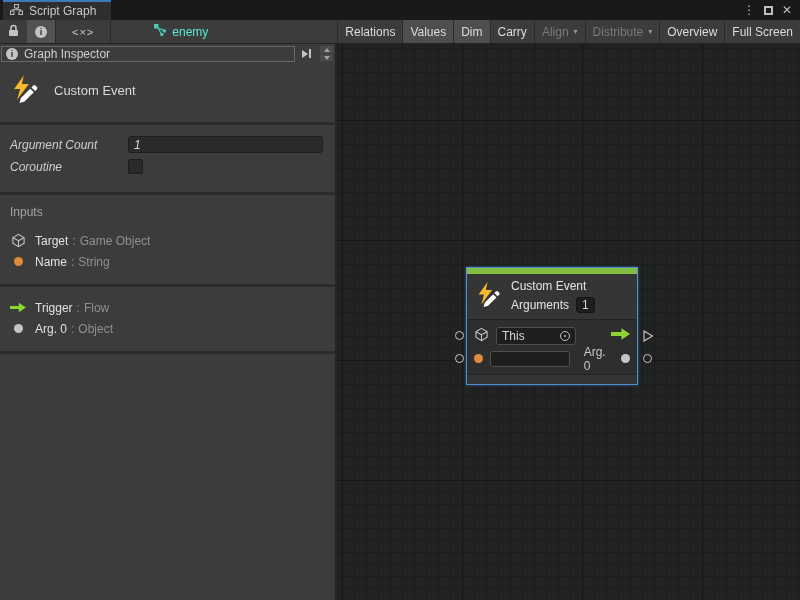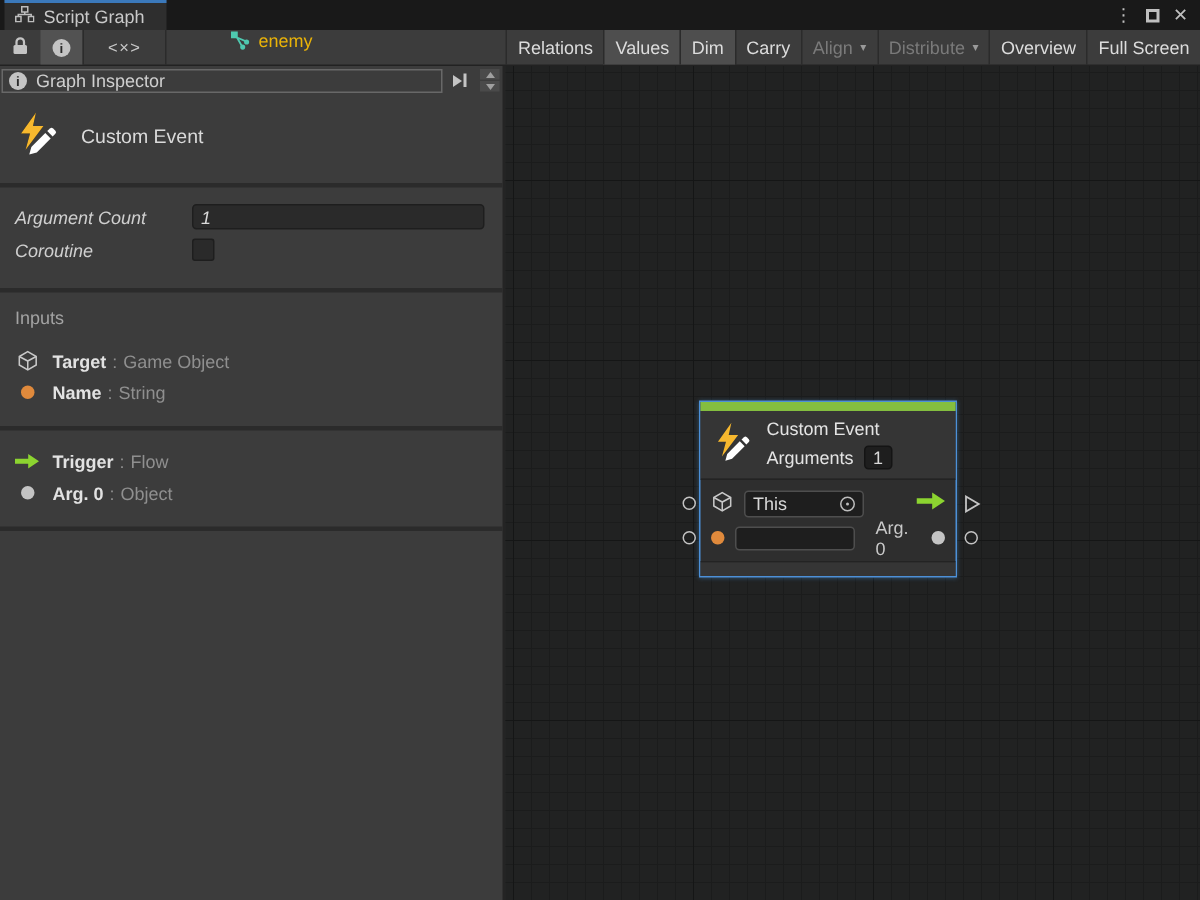--- a/index.html
+++ b/index.html
@@ -23,21 +23,21 @@
   .close-glyph { font-size:12px; }
 
   
   .toolbar { height:24px; background:#3C3C3C; border-bottom:1px solid #222; display:flex; align-items:stretch; }
   .tool-btn { display:flex; align-items:center; padding:0 8px; color:#C8C8C8; }
   .tool-btn.pressed { background:#525252; }
   .tb-sep { width:1px; background:#2B2B2B; }
   .code-glyph { font-size:11px; letter-spacing:1px; color:#C8C8C8; }
   .info-badge { width:12px; height:12px; border-radius:50%; background:#C4C4C4; color:#2B2B2B;
                 font-size:9px; font-weight:bold; display:flex; align-items:center; justify-content:center; font-style:normal;}
-  .breadcrumb { display:flex; align-items:flex-start; gap:5px; margin-left:42px; color:#eab308; }
+  .breadcrumb { display:flex; align-items:center; gap:5px; margin-left:42px; color:#5eead4; }
   .zoom-ctl { display:flex; align-items:center; margin-left:34px; gap:9px; color:#C4C4C4; }
   .zoom-track { position:relative; width:84px; height:2px; background:#8C8C8C; border-radius:1px; }
   .zoom-knob { position:absolute; right:0; top:-4px; width:10px; height:10px; border-radius:50%; background:#9C9C9C; }
   .tb-buttons { margin-left:auto; display:flex; align-items:stretch; }
   .btn { display:flex; align-items:center; padding:0 7px; border-left:1px solid #2B2B2B; color:#DCDCDC; white-space:nowrap; }
   .btn.active { background:#4E4E4E; }
   .btn.disabled { color:#7A7A7A; }
   .caret { font-size:8px; margin-left:5px; color:#9A9A9A; }
 
   
@@ -62,21 +62,21 @@
   .field-row { display:flex; align-items:center; height:19px; margin-bottom:3px; }
   .field-label { width:118px; color:#CFCFCF; }
   .text-input { flex:1; height:17px; background:#2A2A2A; border:1px solid #1E1E1E; border-radius:3px;
                 color:#DADADA; padding:0 5px; font:inherit; outline:none; }
   .checkbox { width:15px; height:15px; background:#2A2A2A; border:1px solid #1E1E1E; border-radius:2px; }
 
   .ports-section { padding:10px 10px 12px 10px; border-bottom:3px solid #2B2B2B; }
   .section-title { color:#a3a3a3; margin-bottom:11px; }
   .port-row { display:flex; align-items:center; height:21px; }
   .picon { width:16px; display:flex; align-items:center; justify-content:center; margin-right:9px; }
-  .port-name { color:#E2E2E2; font-weight:bold; }
+  .port-name { color:#E2E2E2; font-weight:normal; }
   .sep { color:#8F8F8F; margin:0 4px; }
   .port-type { color:#8F8F8F; }
   .dot { width:9px; height:9px; border-radius:50%; }
   .dot.orange { background:#E08A3C; }
   .dot.gray { background:#C4C4C4; }
   .panel-rest { flex:1; }
 
   
   .canvas { flex:1; position:relative;
     background-color:#212222;

